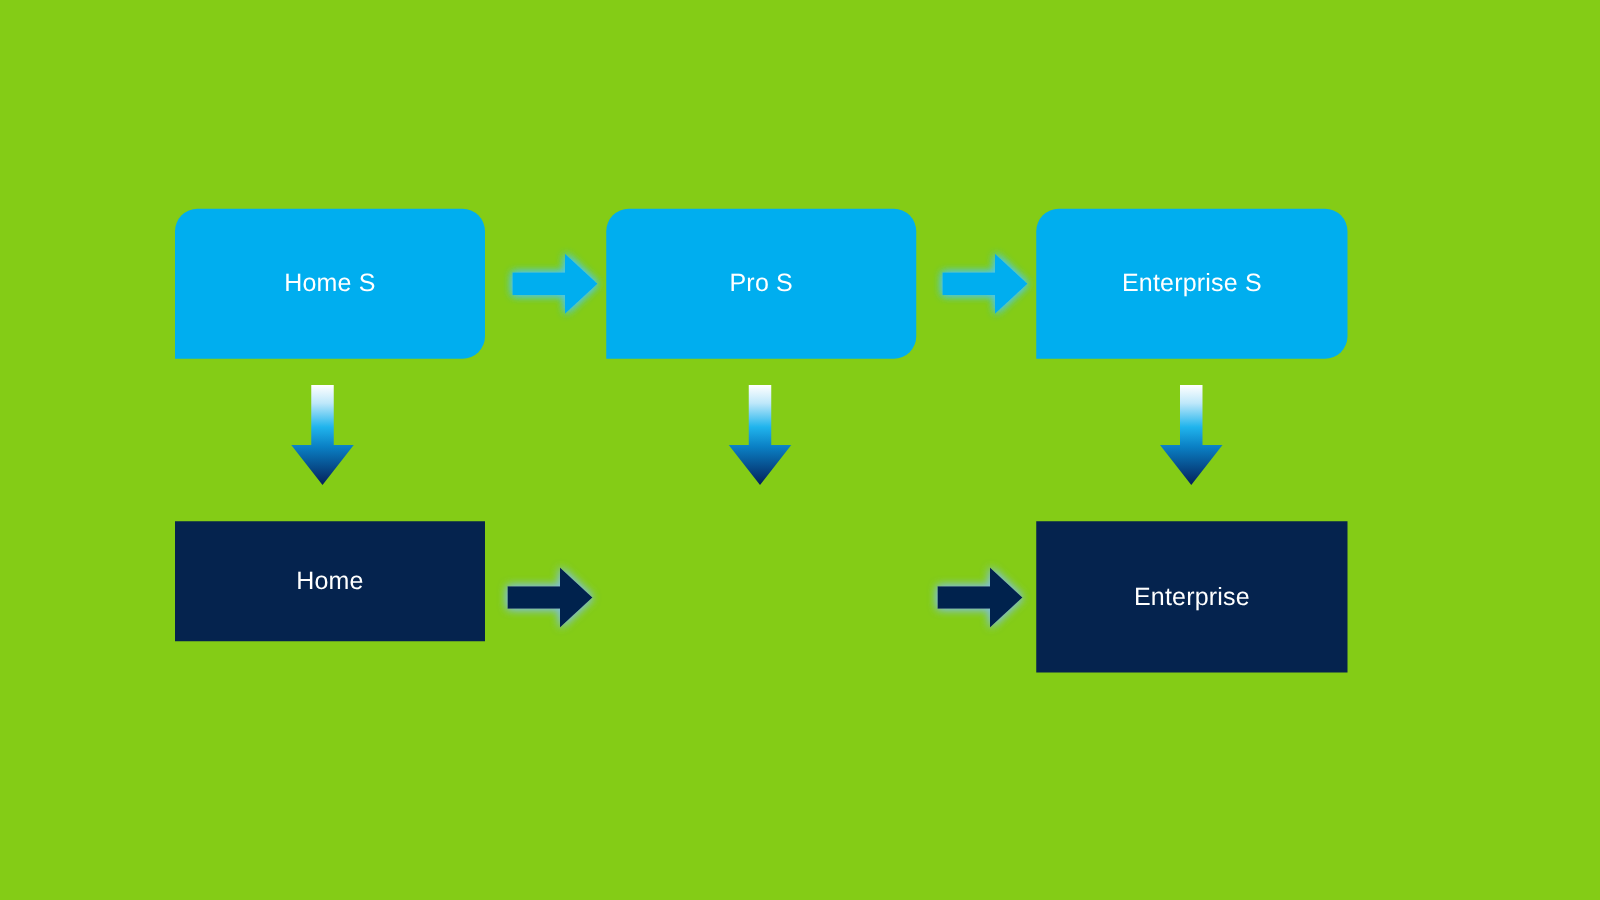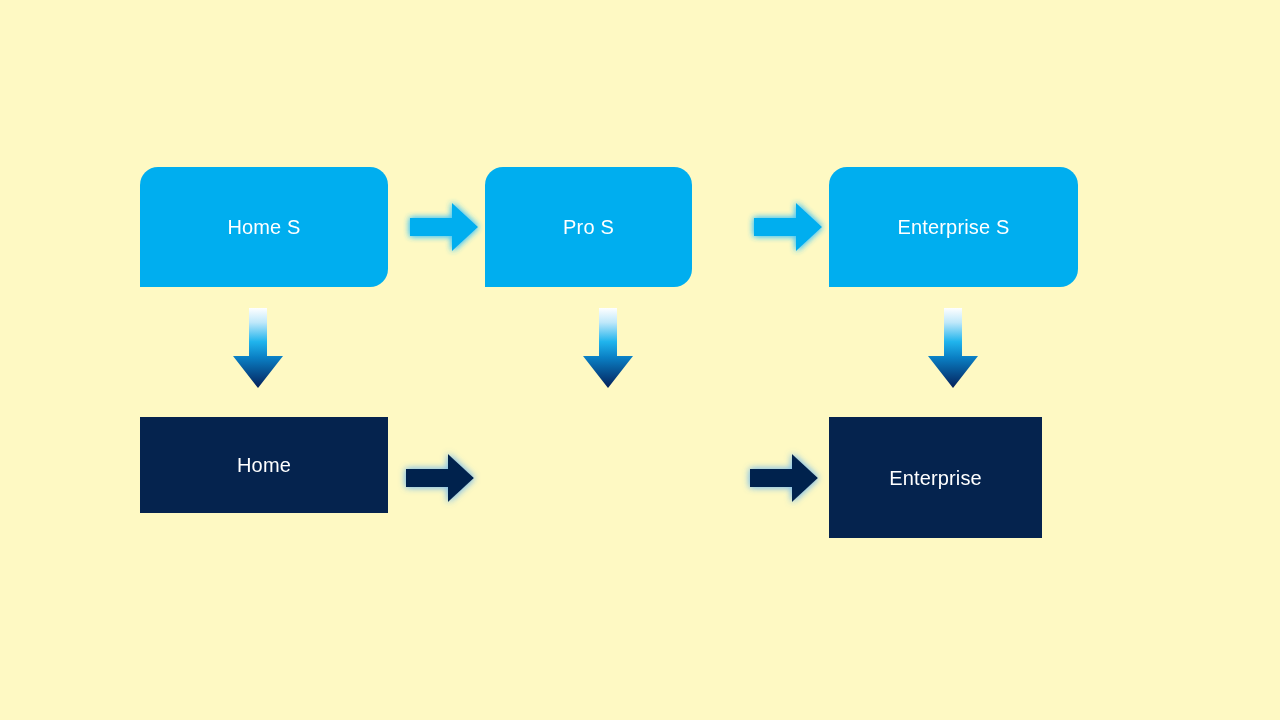--- a/index.html
+++ b/index.html
@@ -80,27 +80,27 @@
   }
   .v-arrow svg {
     display: block;
     width: 100%;
     height: 100%;
   }
 </style>
 </head>
 <body>
 
-<div id="canvas" style="background: #fef9c3;">
+<div id="canvas" style="background: #84cc16;">
 
   <div class="node top" id="node-home-s" style="left:140px; top:167px; width:248px; height:120px;">
     <span class="node-label">Home S</span>
   </div>
 
-  <div class="node top" id="node-pro-s" style="left:485px; top:167px; width:207px; height:120px;">
+  <div class="node top" id="node-pro-s" style="left:485px; top:167px; width:248px; height:120px;">
     <span class="node-label">Pro S</span>
   </div>
 
   <div class="node top" id="node-enterprise-s" style="left:829px; top:167px; width:249px; height:120px;text-align:right;">
     <span class="node-label">Enterprise S</span>
   </div>
 
   <div class="h-arrow" style="left:408px; top:198px;">
     <svg viewBox="0 0 72 58" xmlns="http://www.w3.org/2000/svg">
       <defs>
@@ -180,21 +180,21 @@
       </defs>
       <path d="M19,0 L37,0 L37,48 L53,48 L28,80 L3,48 L19,48 Z" fill="url(#vgrad3)"></path>
     </svg>
   </div>
 
   <div class="node bottom" id="node-home" style="left:140px; top:417px; width:248px; height:96px;">
     <span class="node-label">Home</span>
   </div>
 
 
-  <div class="node bottom" id="node-enterprise" style="left:829px; top:417px; width:213px; height:121px;">
+  <div class="node bottom" id="node-enterprise" style="left:829px; top:417px; width:249px; height:121px;">
     <span class="node-label">Enterprise</span>
   </div>
 
   <div class="h-arrow" style="left:404px; top:449px;">
     <svg viewBox="0 0 72 58" xmlns="http://www.w3.org/2000/svg">
       <defs>
         <filter id="glowNavy1" x="-60%" y="-60%" width="220%" height="220%">
           <feGaussianBlur stdDeviation="3.8" result="b"></feGaussianBlur>
           <feFlood flood-color="#7FBEEA" flood-opacity="0.85" result="c"></feFlood>
           <feComposite in="c" in2="b" operator="in" result="g"></feComposite>

